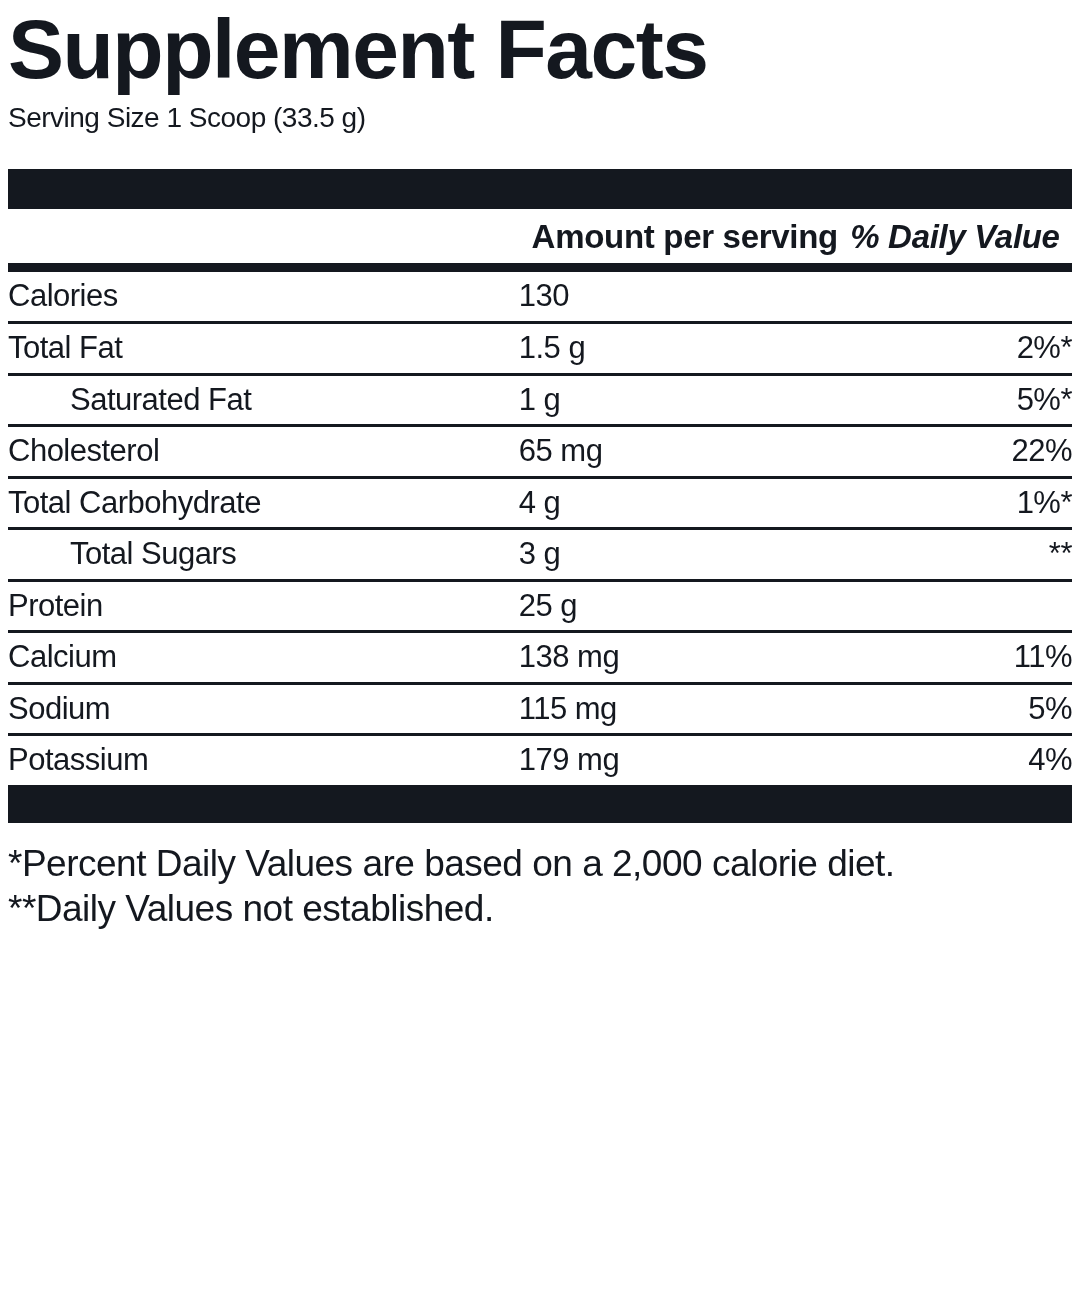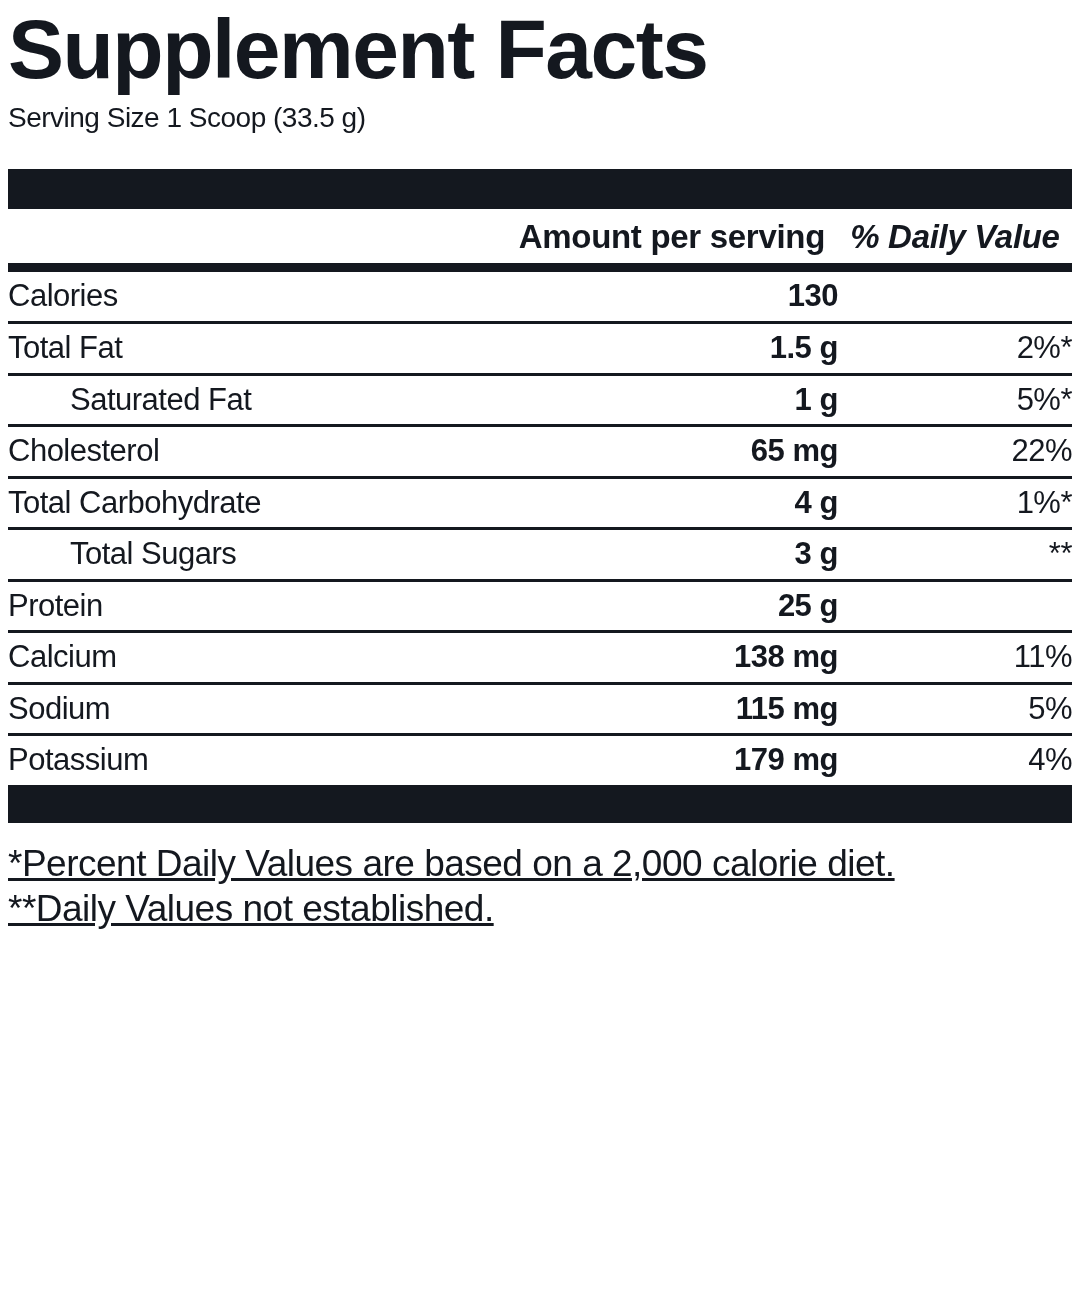--- a/index.html
+++ b/index.html
@@ -55,48 +55,47 @@
 
   thead th {
     font-size: 33px;
     font-weight: bold;
     line-height: 1.12;
     padding: 10px 0 8px 0;
     vertical-align: top;
     letter-spacing: -0.3px;
   }
   thead th.h-blank { }
-  thead th.h-amt { text-align: left; }
+  thead th.h-amt { text-align: right; }
   thead th.h-dv  { text-align: center; font-style: italic; }
 
   thead tr.head-row th {
     border-bottom: 9px solid #14181f;
   }
 
   tbody td {
     font-size: 31px;
     line-height: 1.05;
     padding: 8px 0 8px 0;
     border-bottom: 3px solid #14181f;
     vertical-align: baseline;
     letter-spacing: -0.5px;
   }
   tbody tr:last-child td { border-bottom: none; }
 
   td.name { text-align: left; }
   td.name.indent { padding-left: 62px; }
-  td.amt  { text-align: right; font-weight: bold; }
+  td.amt  { text-align: left; }
   td.dv   { text-align: right; }
 
   .footnotes {
     margin-top: 18px;
     font-size: 37px;
     line-height: 1.22;
     letter-spacing: -0.5px;
-    text-decoration: underline;
   }
   .footnotes div { white-space: nowrap; }
 </style>
 </head>
 <body>
 
 <div class="label">
 
   <div class="title">Supplement Facts</div>
 

